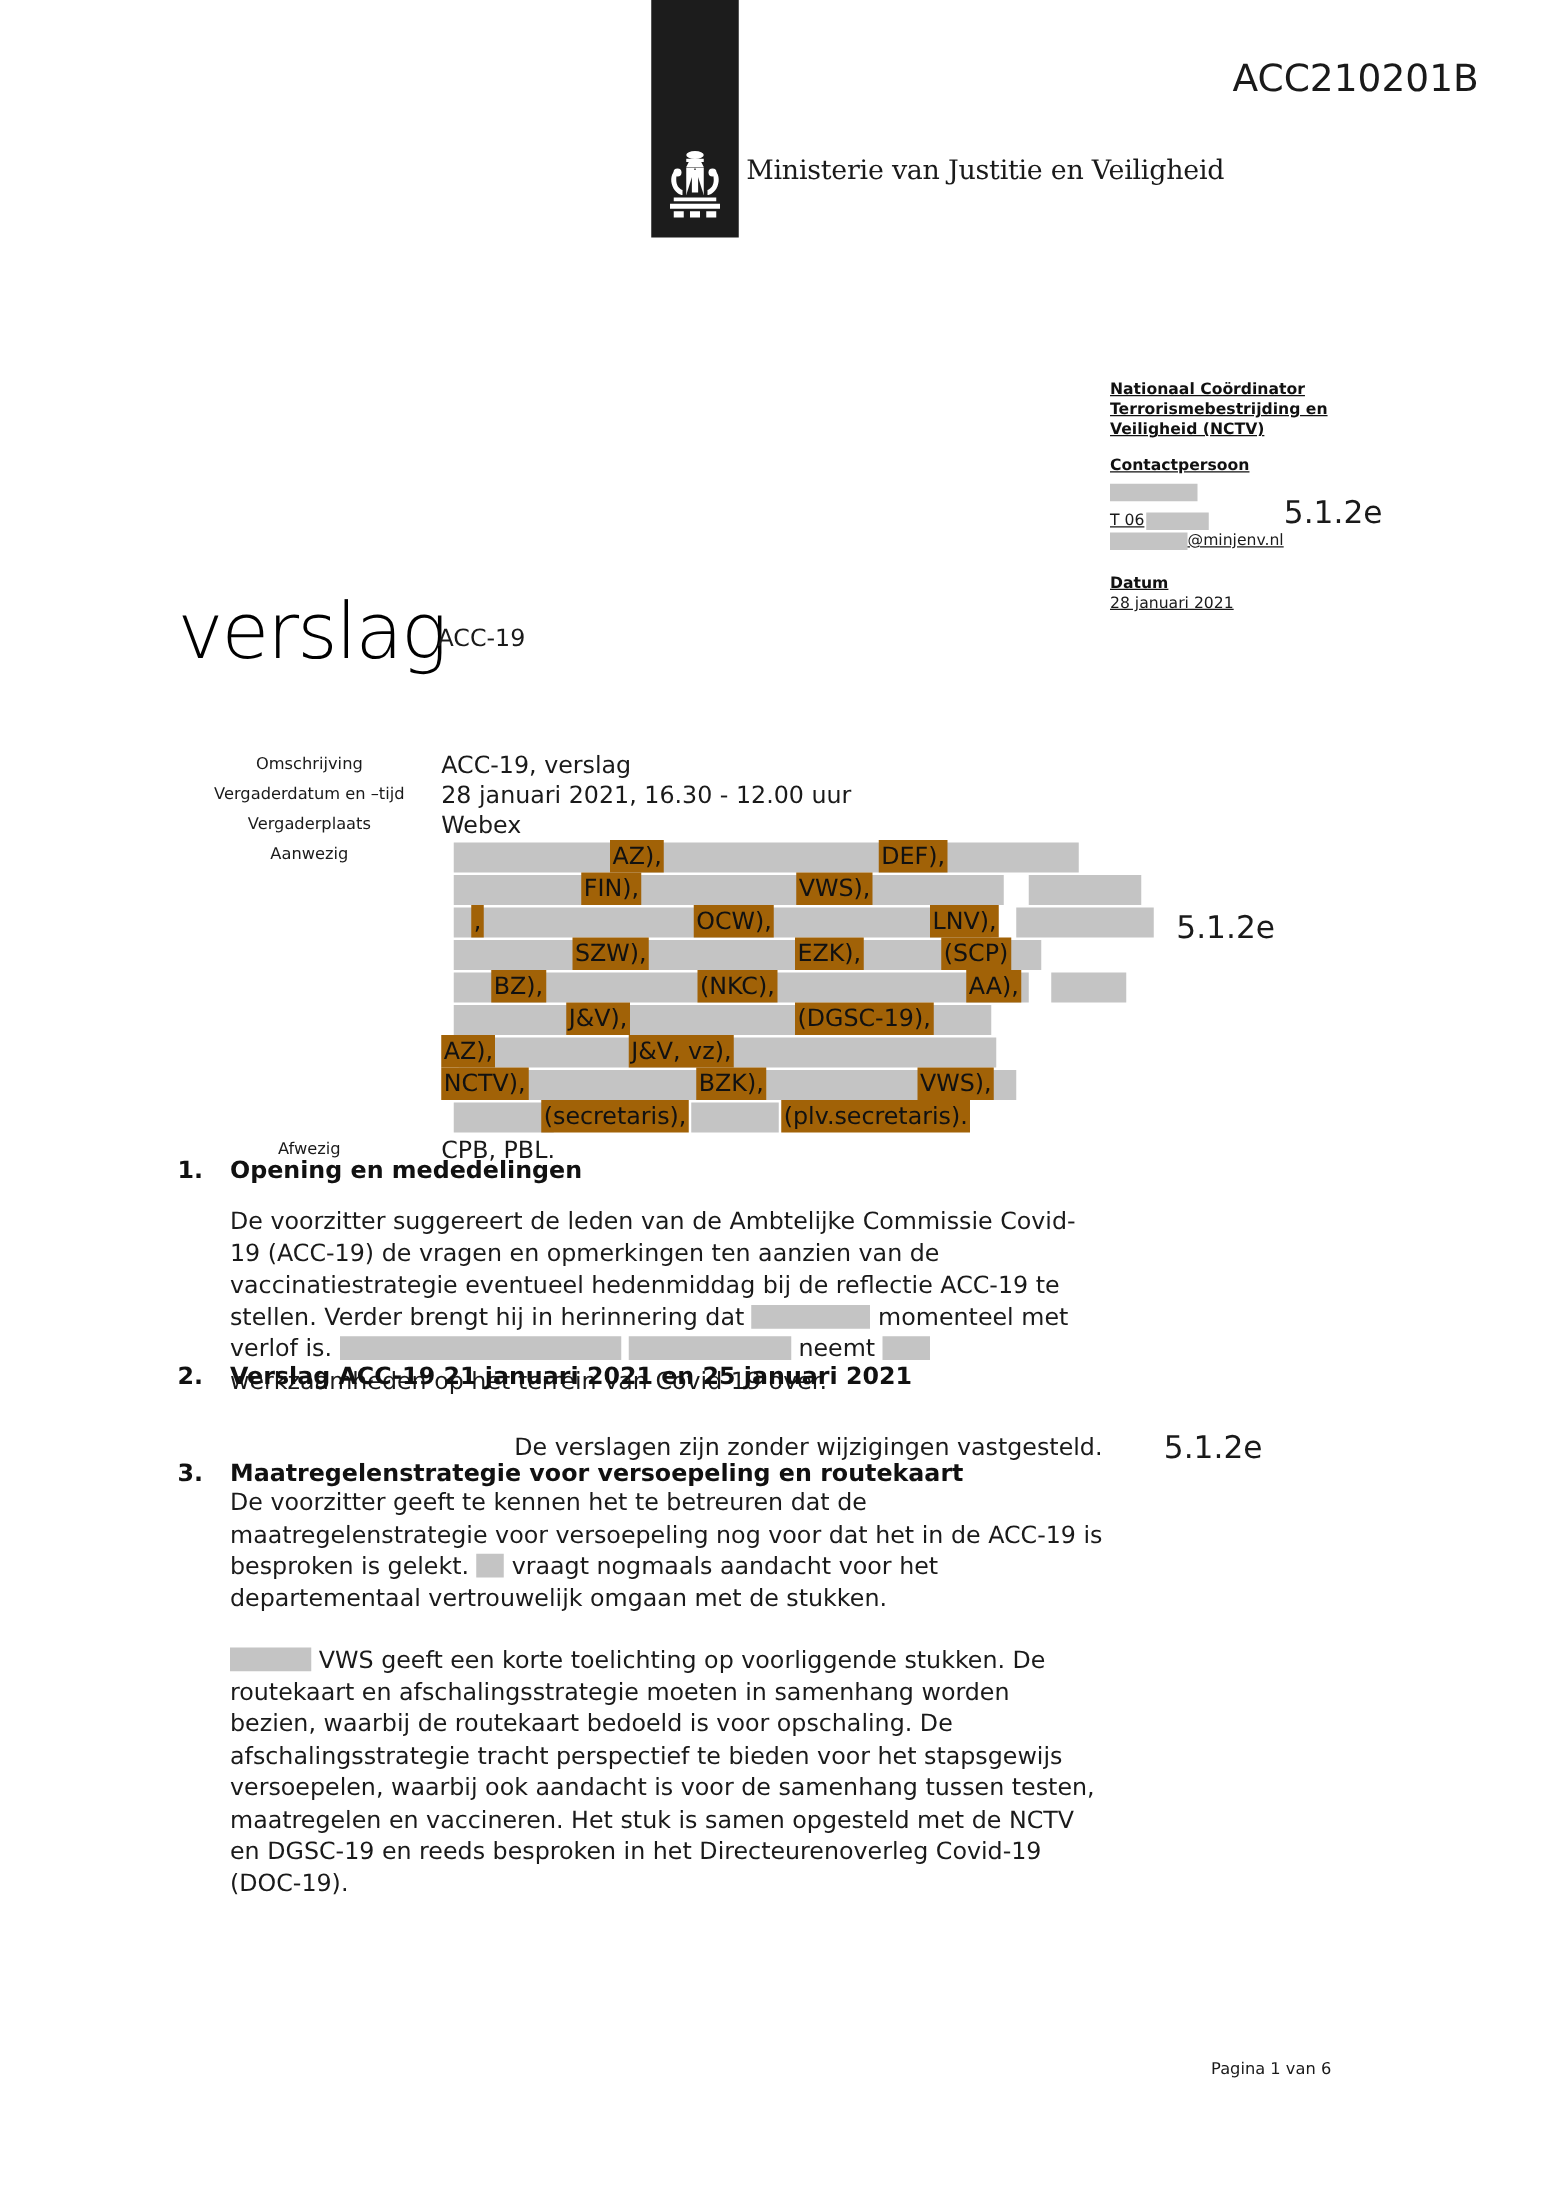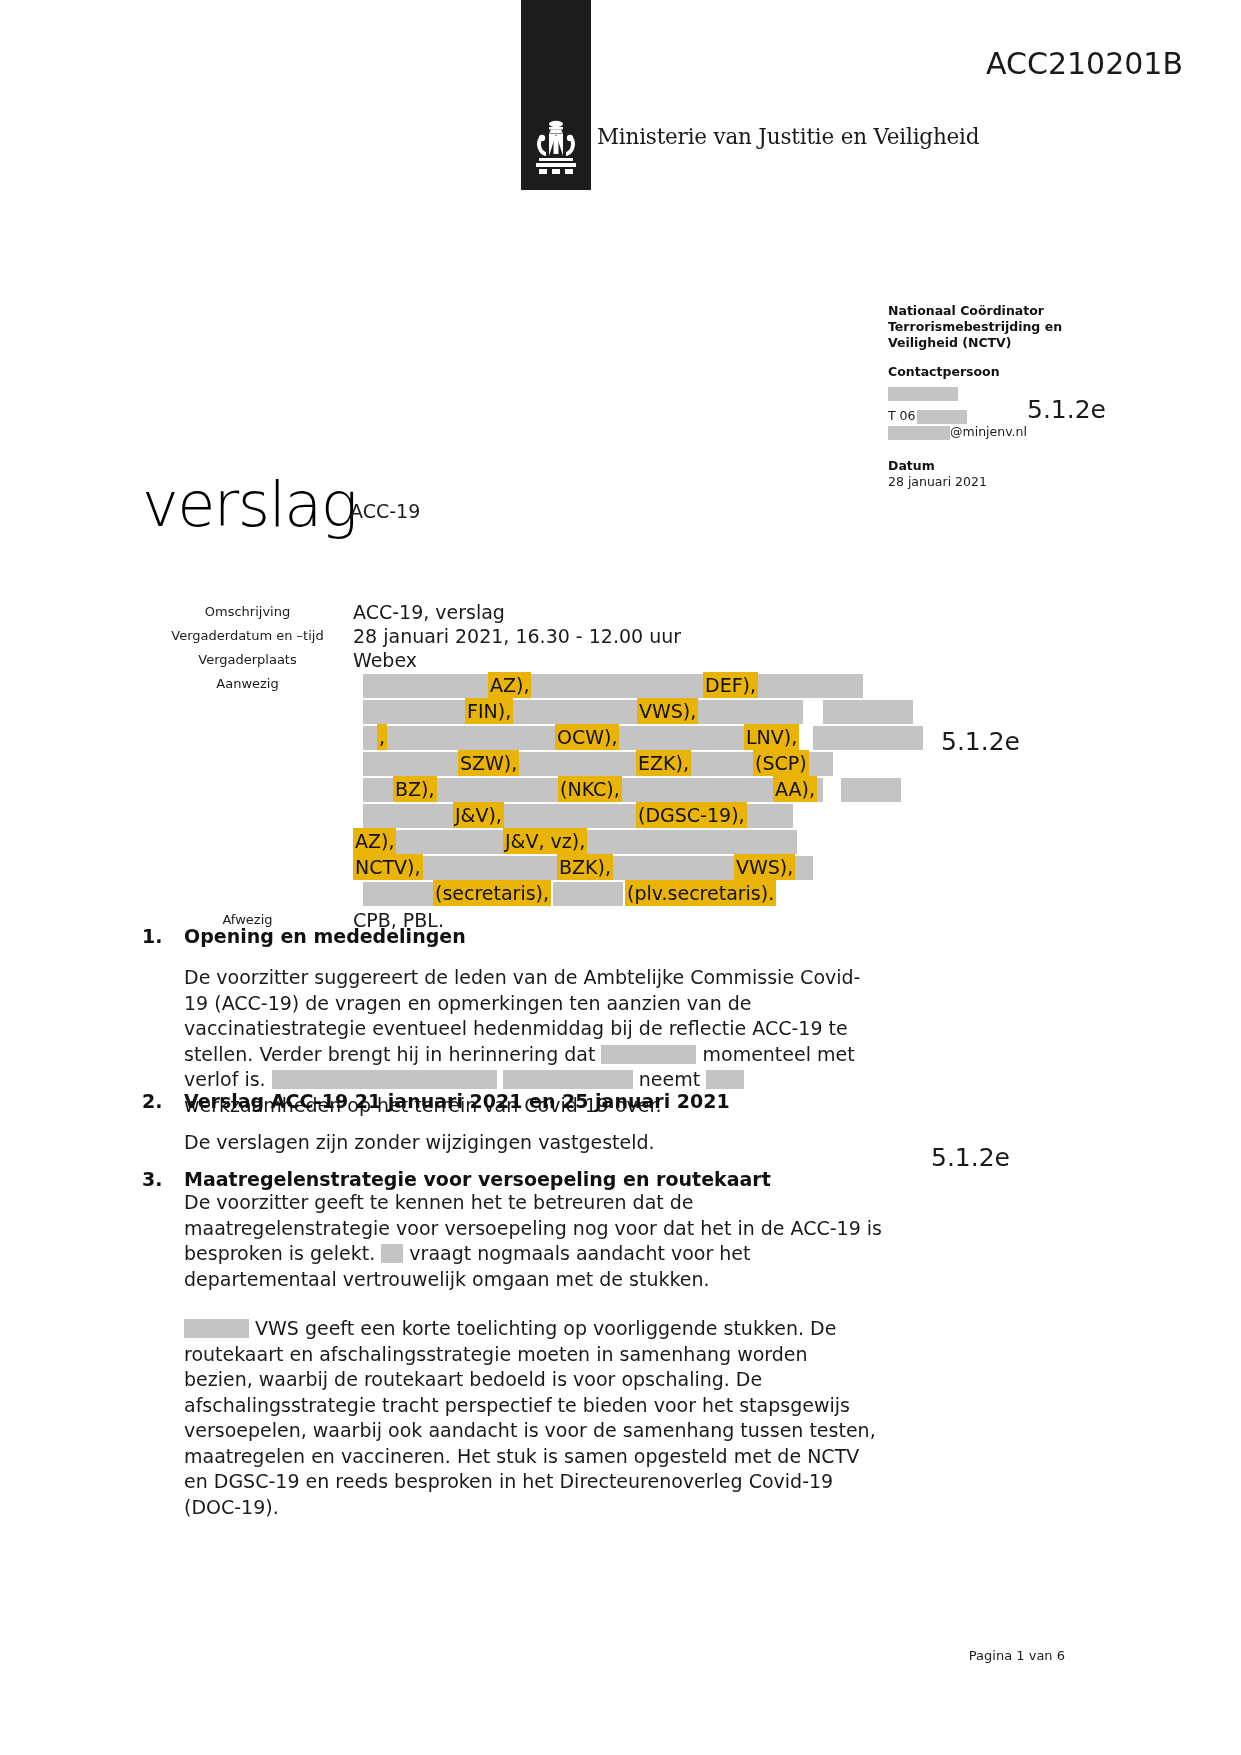--- a/index.html
+++ b/index.html
@@ -62,21 +62,21 @@
     top: 303px;
     width: 150px;
     font-size: 12.5px;
     line-height: 16px;
   }
   .meta-col .m-head {
     font-weight: bold;
     color: #111;
   }
   .meta-col .m-block { margin-bottom: 13px; }
-  .meta-col .m-line { white-space: nowrap; }
+  .meta-col .m-line { white-space: nowrap; text-decoration: underline; }
 
   .redact {
     display: inline-block;
     background: #c4c4c4;
     vertical-align: middle;
   }
 
   .side-code {
     position: absolute;
     font-size: 25px;
@@ -148,21 +148,21 @@
     position: absolute;
     top: 2px;
     height: 24px;
     background: #c4c4c4;
   }
   .att-line .txt {
     position: absolute;
     top: 0;
     line-height: 26px;
     color: #111;
-    background: #eab308;
+    background: #a16207;
     padding: 0 2px;
     z-index: 2;
   }
 
   
   .section {
     position: absolute;
     left: 142px;
     width: 740px;
   }
@@ -353,21 +353,21 @@
         <span class="inline-redact" style="width:130px;"></span> neemt <span class="inline-redact" style="width:38px;"></span> werkzaamheden op het terrein van Covid-19 over.
       </p>
     </div>
   </div>
 
   <div class="section" style="top:1090px;">
     <div class="sec-head">
       <div class="sec-num">2.</div>
       <div>Verslag ACC-19 21 januari 2021 en 25 januari 2021</div>
     </div>
-    <div class="sec-body" style="margin-top:18px;">
+    <div class="sec-body" style="margin-top:34px;text-align:right;">
       <p>De verslagen zijn zonder wijzigingen vastgesteld.</p>
     </div>
   </div>
 
   <div class="section" style="top:1168px;">
     <div class="sec-head">
       <div class="sec-num">3.</div>
       <div>Maatregelenstrategie voor versoepeling en routekaart</div>
     </div>
     <div class="sec-body" style="">

